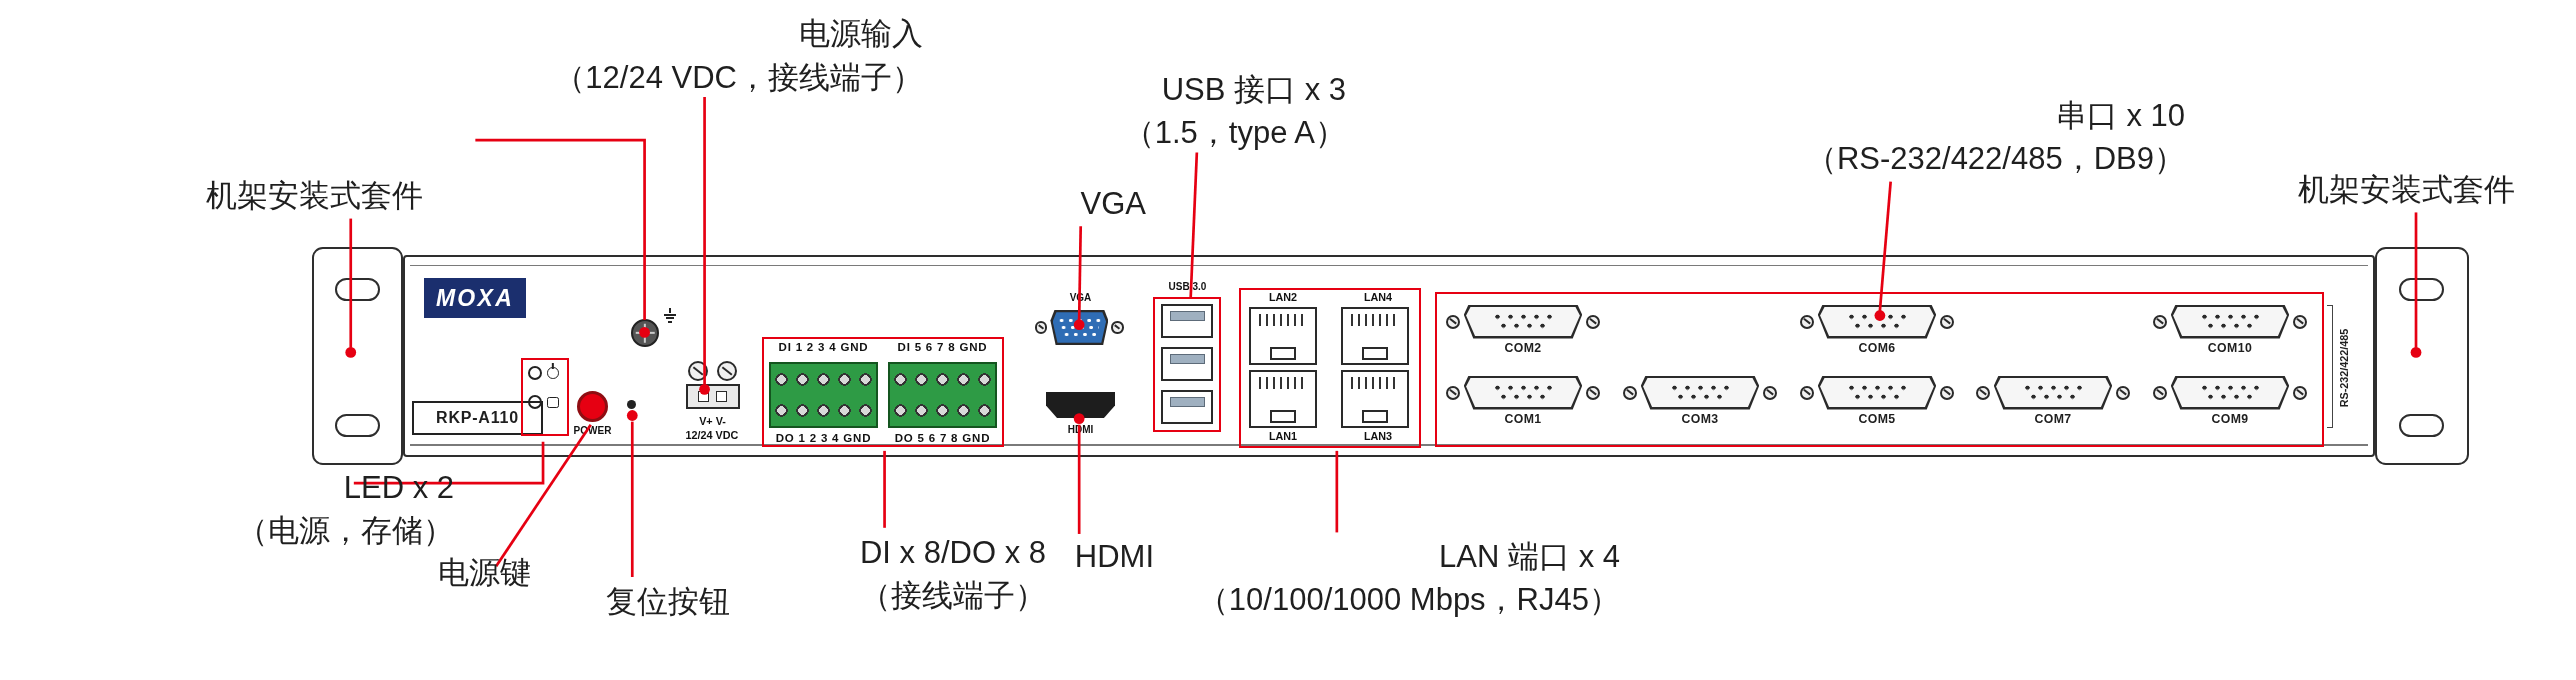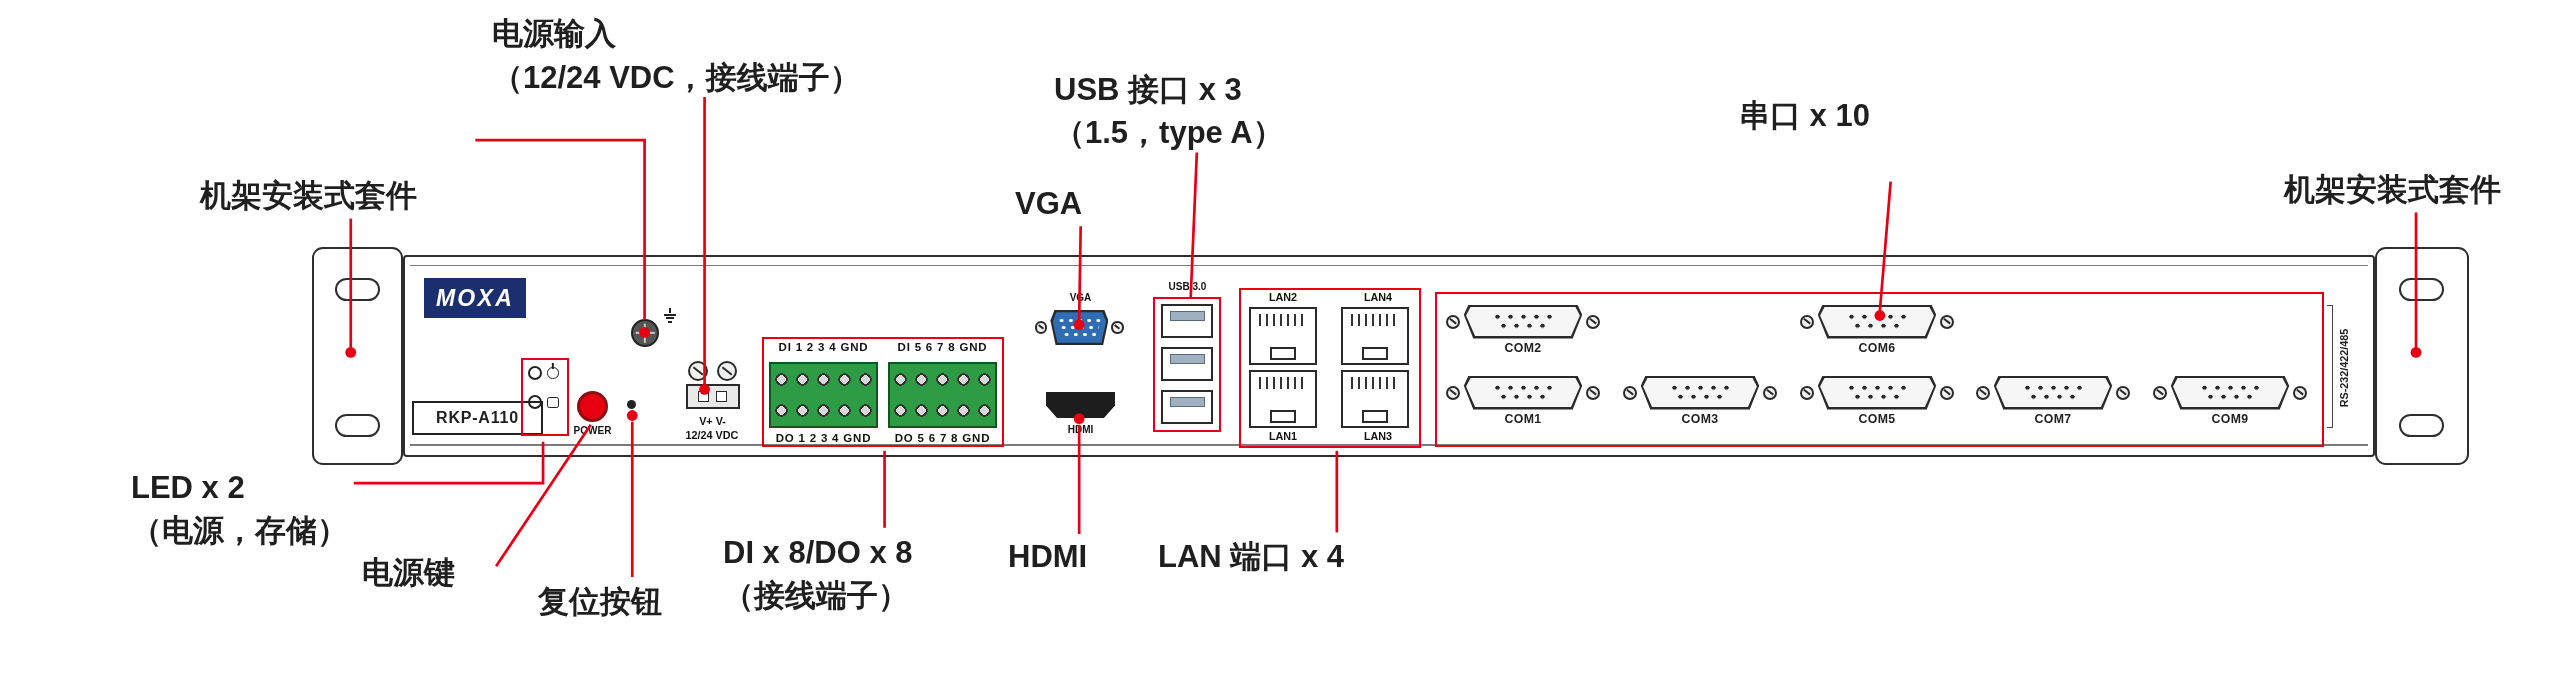--- a/index.html
+++ b/index.html
@@ -3,22 +3,22 @@
 <meta charset="utf-8">
 <style>
   * { box-sizing: border-box; margin: 0; padding: 0; }
   html, body { background: #ffffff; }
   .canvas {
     position: relative; width: 2576px; height: 681px; background: #fff;
     font-family: "Liberation Sans", "DejaVu Sans", sans-serif; color: #1f1f1f;
   }
   
   .ann {
-    position: absolute; font-size: 31px; line-height: 1.4; font-weight: bold;
-    color: #1f1f1f; text-align: left; white-space: nowrap; z-index: 7;
+    position: absolute; font-size: 31px; line-height: 1.4; font-weight: normal;
+    color: #1f1f1f; text-align: right; white-space: nowrap; z-index: 7;
   }
   
   #leaders { position: absolute; left: 0; top: 0; z-index: 6; pointer-events: none; }
   #leaders polyline { fill: none; stroke: var(--accent-red, #e60012); stroke-width: 3.5; }
   #leaders circle { fill: var(--accent-red, #e60012); }
   
   .ear { position: absolute; border: 2.3px solid var(--line, #2e2e2e); border-radius: 10.8px; background: #fff; z-index: 1; }
   .hole { position: absolute; border: 2.3px solid var(--line, #2e2e2e); border-radius: 12.3px; background: #fff; }
   .panel { position: absolute; left: 403px; top: 255px; width: 1972px; height: 202px;
            border: 2.3px solid var(--line, #2e2e2e); border-radius: 3.8px; background: #fff; z-index: 2; }
@@ -141,36 +141,38 @@
     <div>（12/24 VDC，接线端子）</div>
   </div>
   <div class="ann" style="left:200px;top:174px;width:223px">机架安装式套件</div>
   <div class="ann" style="left:1054px;top:68px;width:292px">
     <div>USB 接口 x 3</div>
     <div>（1.5，type A）</div>
   </div>
   <div class="ann" style="left:1015px;top:182px;width:131px">VGA</div>
   <div class="ann" style="left:1739px;top:94px;width:446px">
     <div>串口 x 10</div>
+    <div>（RS-232/422/485，DB9）</div>
   </div>
   <div class="ann" style="left:2284px;top:168px;width:231px">机架安装式套件</div>
 
   <div class="ann" style="left:131px;top:466px;width:323px">
     <div>LED x 2</div>
     <div>（电源，存储）</div>
   </div>
   <div class="ann" style="left:362px;top:551px;width:169px">电源键</div>
   <div class="ann" style="left:538px;top:580px;width:192px">复位按钮</div>
   <div class="ann" style="left:723px;top:531px;width:323px">
     <div>DI x 8/DO x 8</div>
     <div>（接线端子）</div>
   </div>
   <div class="ann" style="left:1008px;top:535px;width:146px">HDMI</div>
   <div class="ann" style="left:1158px;top:535px;width:462px">
     <div>LAN 端口 x 4</div>
+    <div>（10/100/1000 Mbps，RJ45）</div>
   </div>
 
   <div class="ear" style="left:312px;top:247px;width:91px;height:218px">
     <div class="hole" style="left:21px;top:29px;width:45px;height:23px"></div>
     <div class="hole" style="left:21px;top:165px;width:45px;height:23px"></div>
   </div>
   <div class="ear" style="left:2375px;top:247px;width:94px;height:218px">
     <div class="hole" style="left:22px;top:29px;width:45px;height:23px"></div>
     <div class="hole" style="left:22px;top:165px;width:45px;height:23px"></div>
   </div>
@@ -283,20 +285,33 @@
         <div class="db9-shell">
             <div class="db9-face">
               <div class="pr5"></div>
               <div class="pr4"></div>
             </div>
           </div>
         <span class="screw s18"></span>
       </div>
       <div class="com-label">COM6</div>
     </div>
+    <div class="com-wrap" style="left:1748px;top:47px">
+      <div class="db9">
+        <span class="screw s18"></span>
+        <div class="db9-shell">
+            <div class="db9-face">
+              <div class="pr5"></div>
+              <div class="pr4"></div>
+            </div>
+          </div>
+        <span class="screw s18"></span>
+      </div>
+      <div class="com-label">COM10</div>
+    </div>
 
     <div class="com-wrap" style="left:1041px;top:118px">
       <div class="db9">
         <span class="screw s18"></span>
         <div class="db9-shell">
             <div class="db9-face">
               <div class="pr5"></div>
               <div class="pr4"></div>
             </div>
           </div>

